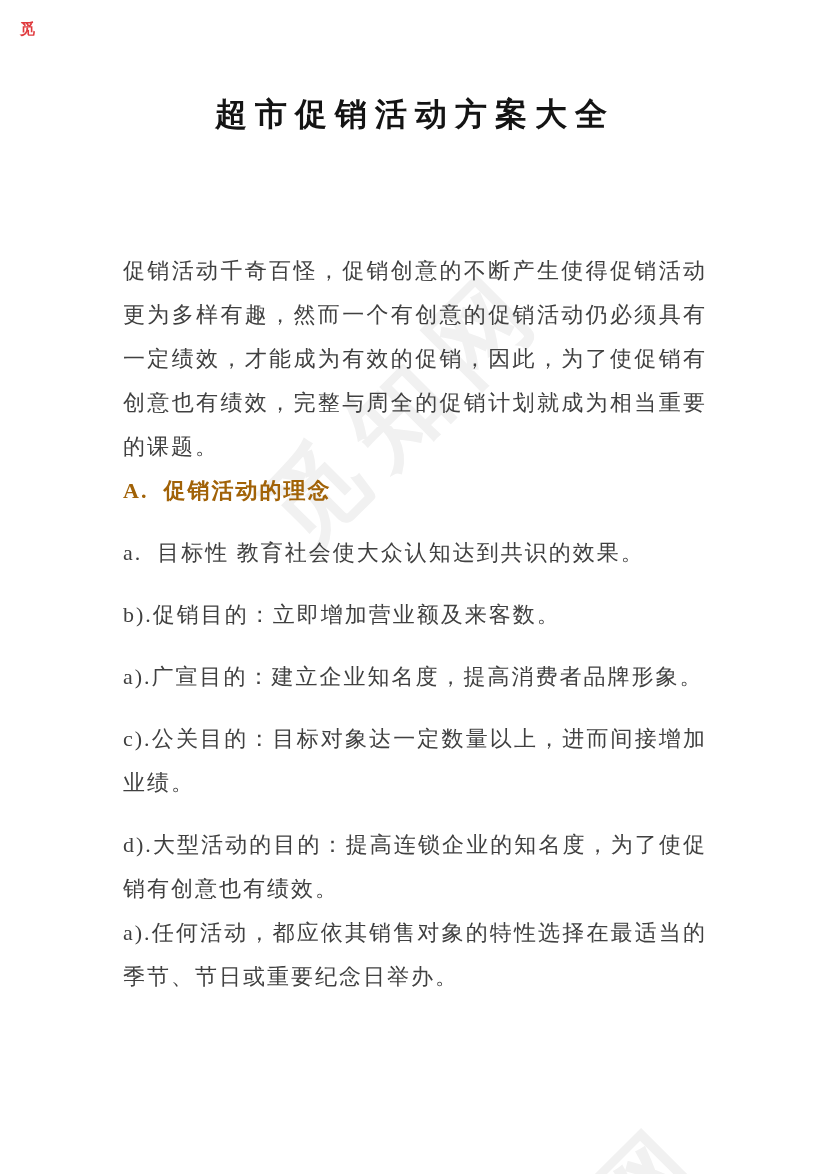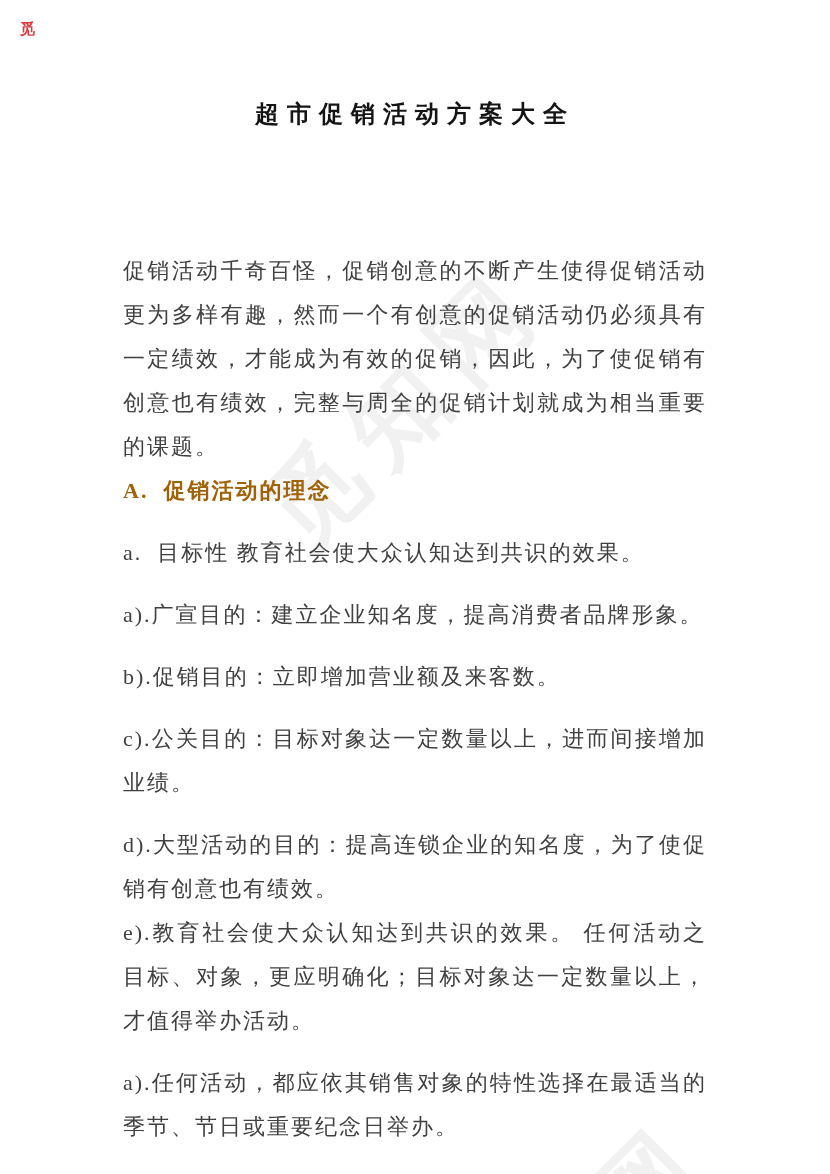--- a/index.html
+++ b/index.html
@@ -32,21 +32,21 @@
     z-index: 0;
     user-select: none;
   }
   .wm-center { left: 405px; top: 408px; }
   .wm-bottom { left: 570px; top: 1262px; }
   .doc-title {
     position: relative;
     z-index: 1;
     margin: 92px 100px 0;
     text-align: center;
-    font-size: 24px;
+    font-size: 32px;
     line-height: 45px;
     font-weight: bold;
     letter-spacing: 8px;
     color: #141414;
   }
   .doc-body {
     position: relative;
     z-index: 1;
     margin: 112px 123px 0;
     width: 584px;
@@ -73,20 +73,19 @@
   <div class="watermark wm-center">觅知网</div>
 
   <div class="watermark wm-bottom">觅知网</div>
 
   <h1 class="doc-title">超市促销活动方案大全</h1>
 
   <div class="doc-body">
       <p class="para body tight">促销活动千奇百怪，促销创意的不断产生使得促销活动更为多样有趣，然而一个有创意的促销活动仍必须具有一定绩效，才能成为有效的促销，因此，为了使促销有创意也有绩效，完整与周全的促销计划就成为相当重要的课题。</p>
       <p class="para heading">A.  促销活动的理念</p>
       <p class="para body">a.  目标性 教育社会使大众认知达到共识的效果。</p>
+      <p class="para body">b).促销目的：立即增加营业额及来客数。</p>
       <p class="para body">a).广宣目的：建立企业知名度，提高消费者品牌形象。</p>
-      <p class="para body">b).促销目的：立即增加营业额及来客数。</p>
       <p class="para body">c).公关目的：目标对象达一定数量以上，进而间接增加业绩。</p>
       <p class="para body tight">d).大型活动的目的：提高连锁企业的知名度，为了使促销有创意也有绩效。</p>
-      <p class="para body">e).教育社会使大众认知达到共识的效果。 任何活动之目标、对象，更应明确化；目标对象达一定数量以上，才值得举办活动。</p>
       <p class="para body">a).任何活动，都应依其销售对象的特性选择在最适当的季节、节日或重要纪念日举办。</p>
     </div>
 </div>
 
 </body></html>

